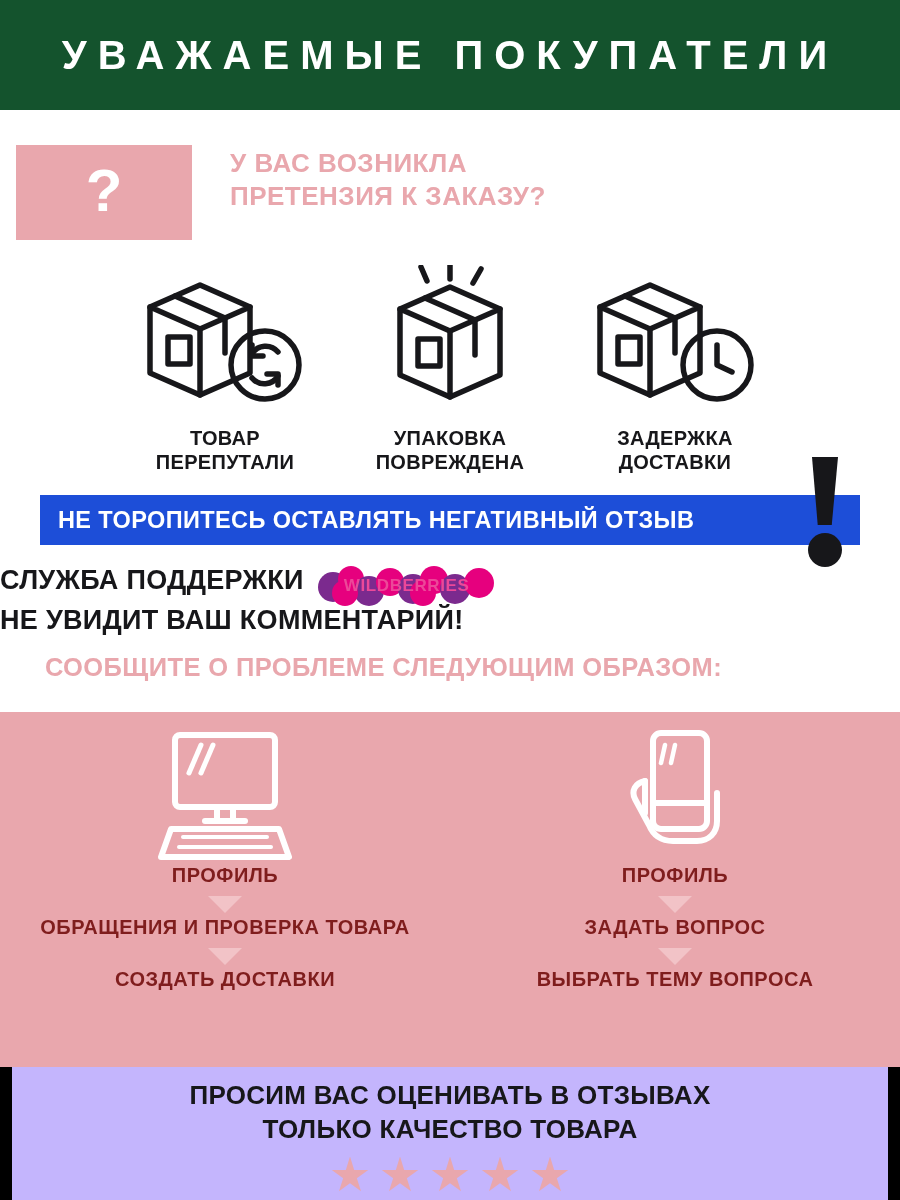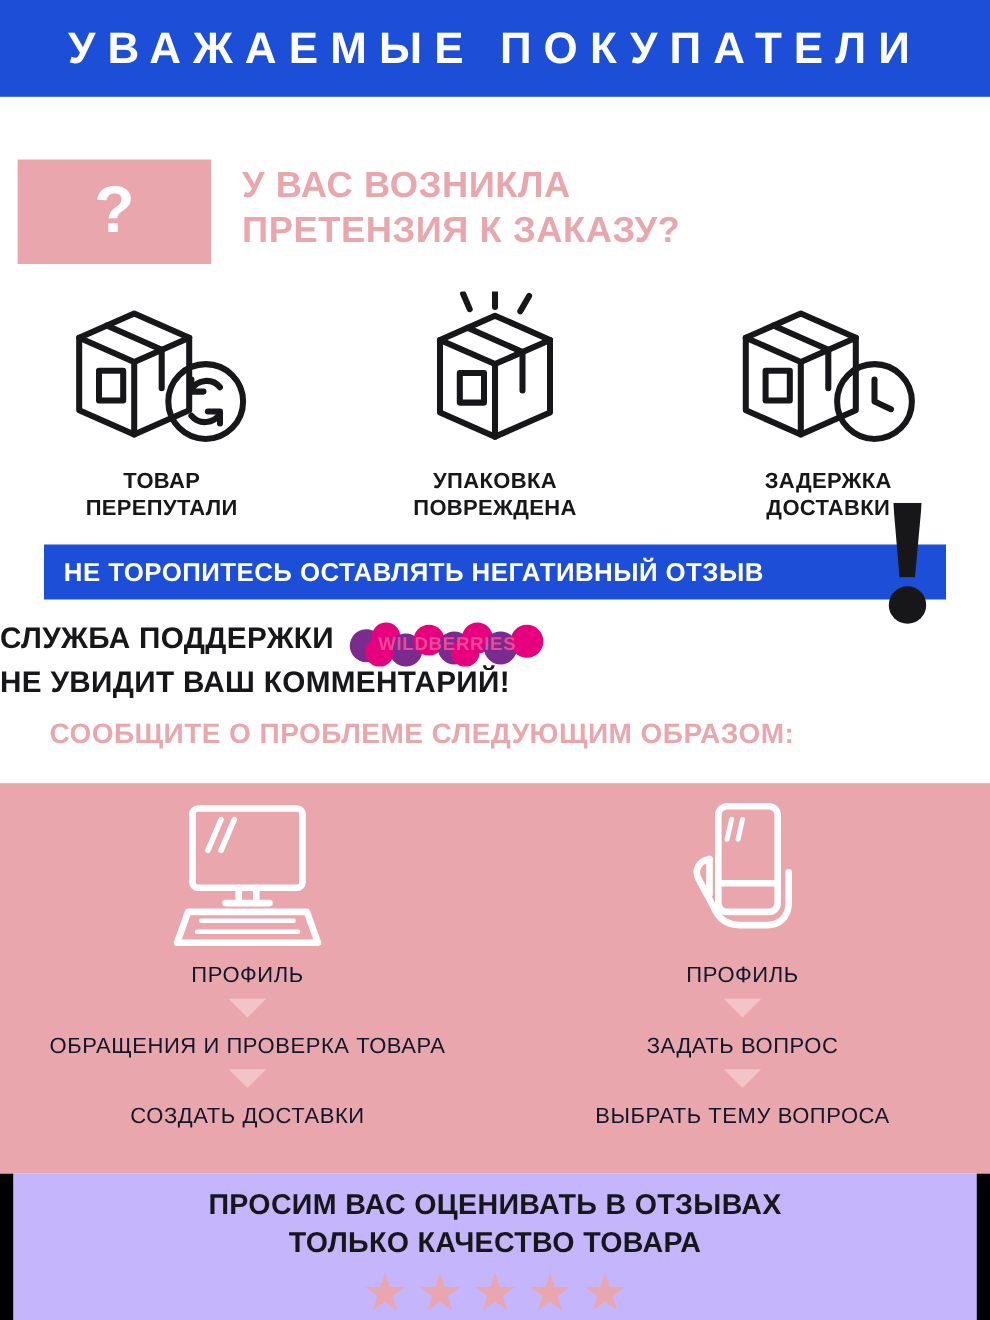--- a/index.html
+++ b/index.html
@@ -21,22 +21,22 @@
     background: #ffffff;
     box-sizing: border-box;
   }
 
   
   .header {
     position: absolute;
     left: 0;
     top: 0;
     width: 900px;
-    height: 88px;
-    background: #1d4ed8;
+    height: 110px;
+    background: #14532d;
     display: flex;
     align-items: center;
     justify-content: center;
   }
   .header-title {
     color: #ffffff;
     font-size: 40px;
     font-weight: bold;
     letter-spacing: 11px;
     text-align: center;
@@ -75,39 +75,38 @@
   }
   .q-mark {
     color: #ffffff;
     font-size: 60px;
     font-weight: bold;
     line-height: 1;
     margin-top: -4px;
   }
   .q-text {
     position: absolute;
-    left: 204px;
+    left: 214px;
     top: 2px;
     color: #e9a7ad;
-    font-size: 33px;
+    font-size: 26px;
     font-weight: bold;
     line-height: 1.25;
     letter-spacing: 0.5px;
   }
 
   
   .icons-row {
     position: absolute;
     left: 0;
     top: 150px;
     width: 900px;
     height: 250px;
     display: flex;
     justify-content: center;
-    gap: 78px;
   }
   .icon-item {
     width: 225px;
     display: flex;
     flex-direction: column;
     align-items: center;
   }
   .icon-art {
     height: 160px;
     display: flex;
@@ -249,26 +248,25 @@
     align-items: center;
     padding-top: 12px;
   }
   .col-art {
     height: 140px;
     display: flex;
     align-items: flex-end;
     justify-content: center;
   }
   .step {
-    color: #0f172a;
+    color: #7f1d1d;
     font-size: 20px;
-    font-weight: normal;
+    font-weight: bold;
     letter-spacing: 0.5px;
     text-align: center;
-    margin-top: 12px;
   }
   .arrow-down {
     width: 0;
     height: 0;
     border-left: 17px solid transparent;
     border-right: 17px solid transparent;
     border-top: 17px solid #f2c3c7;
     margin: 9px 0 3px 0;
   }
 

